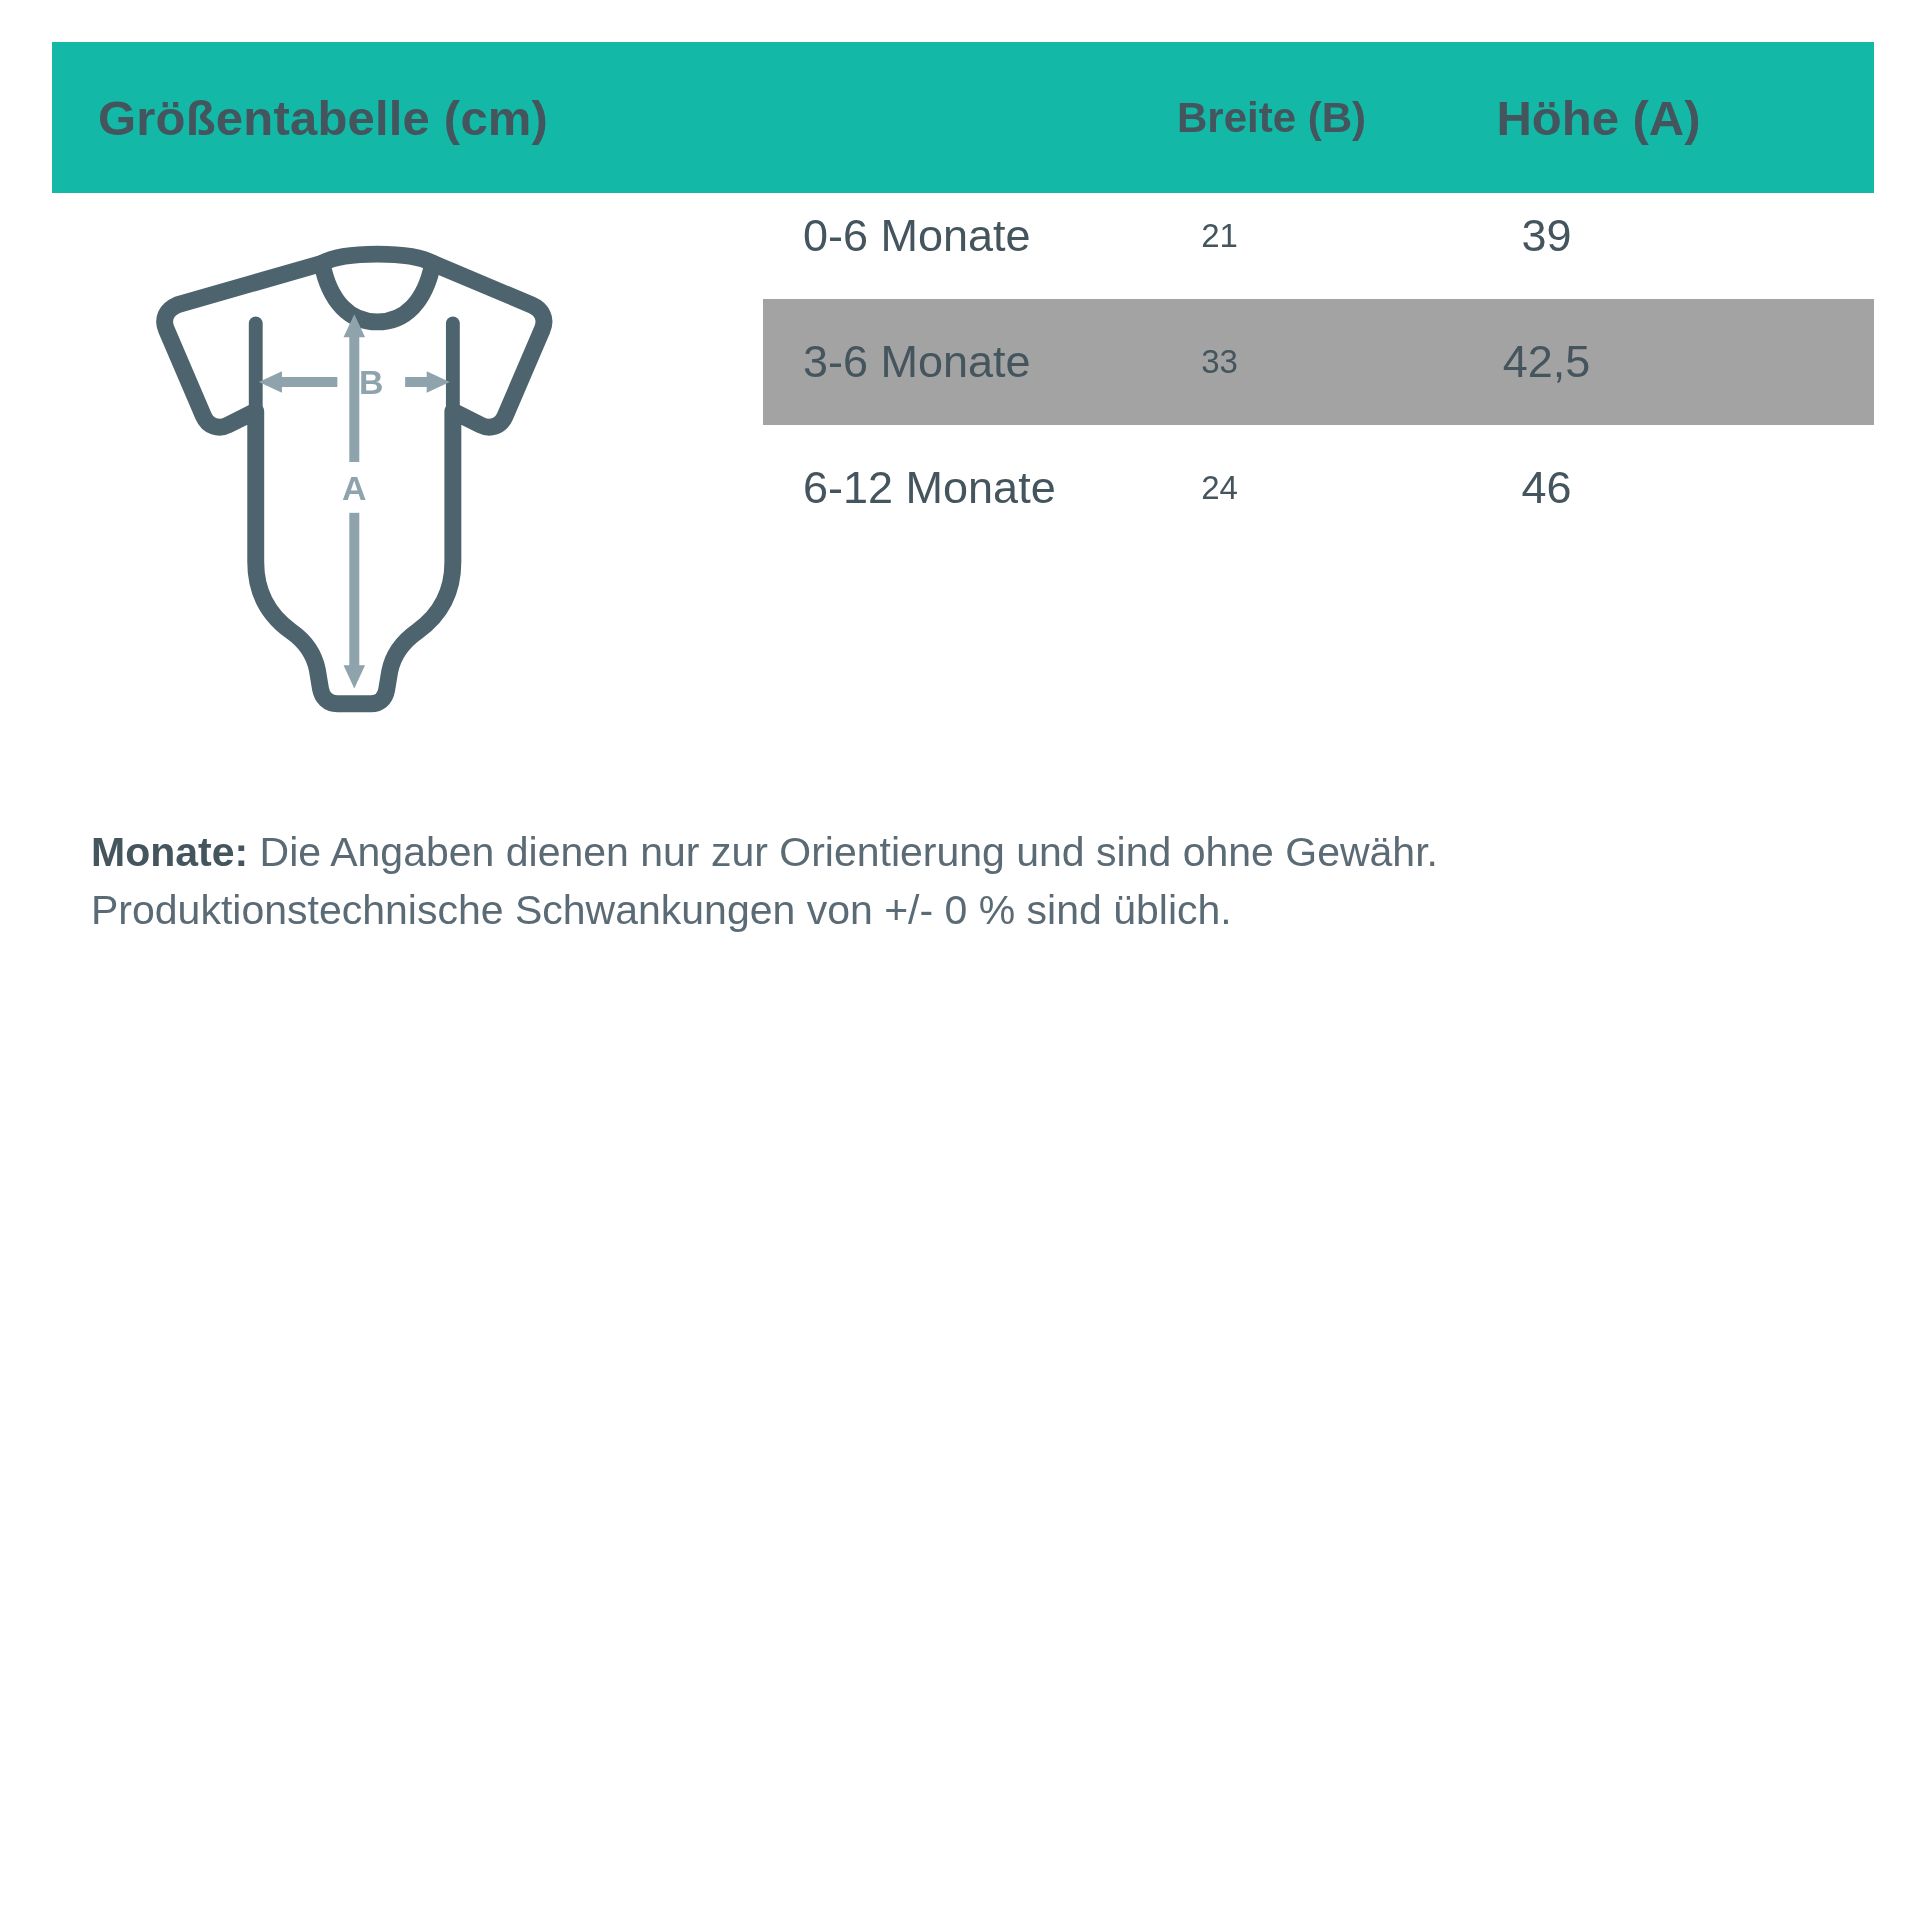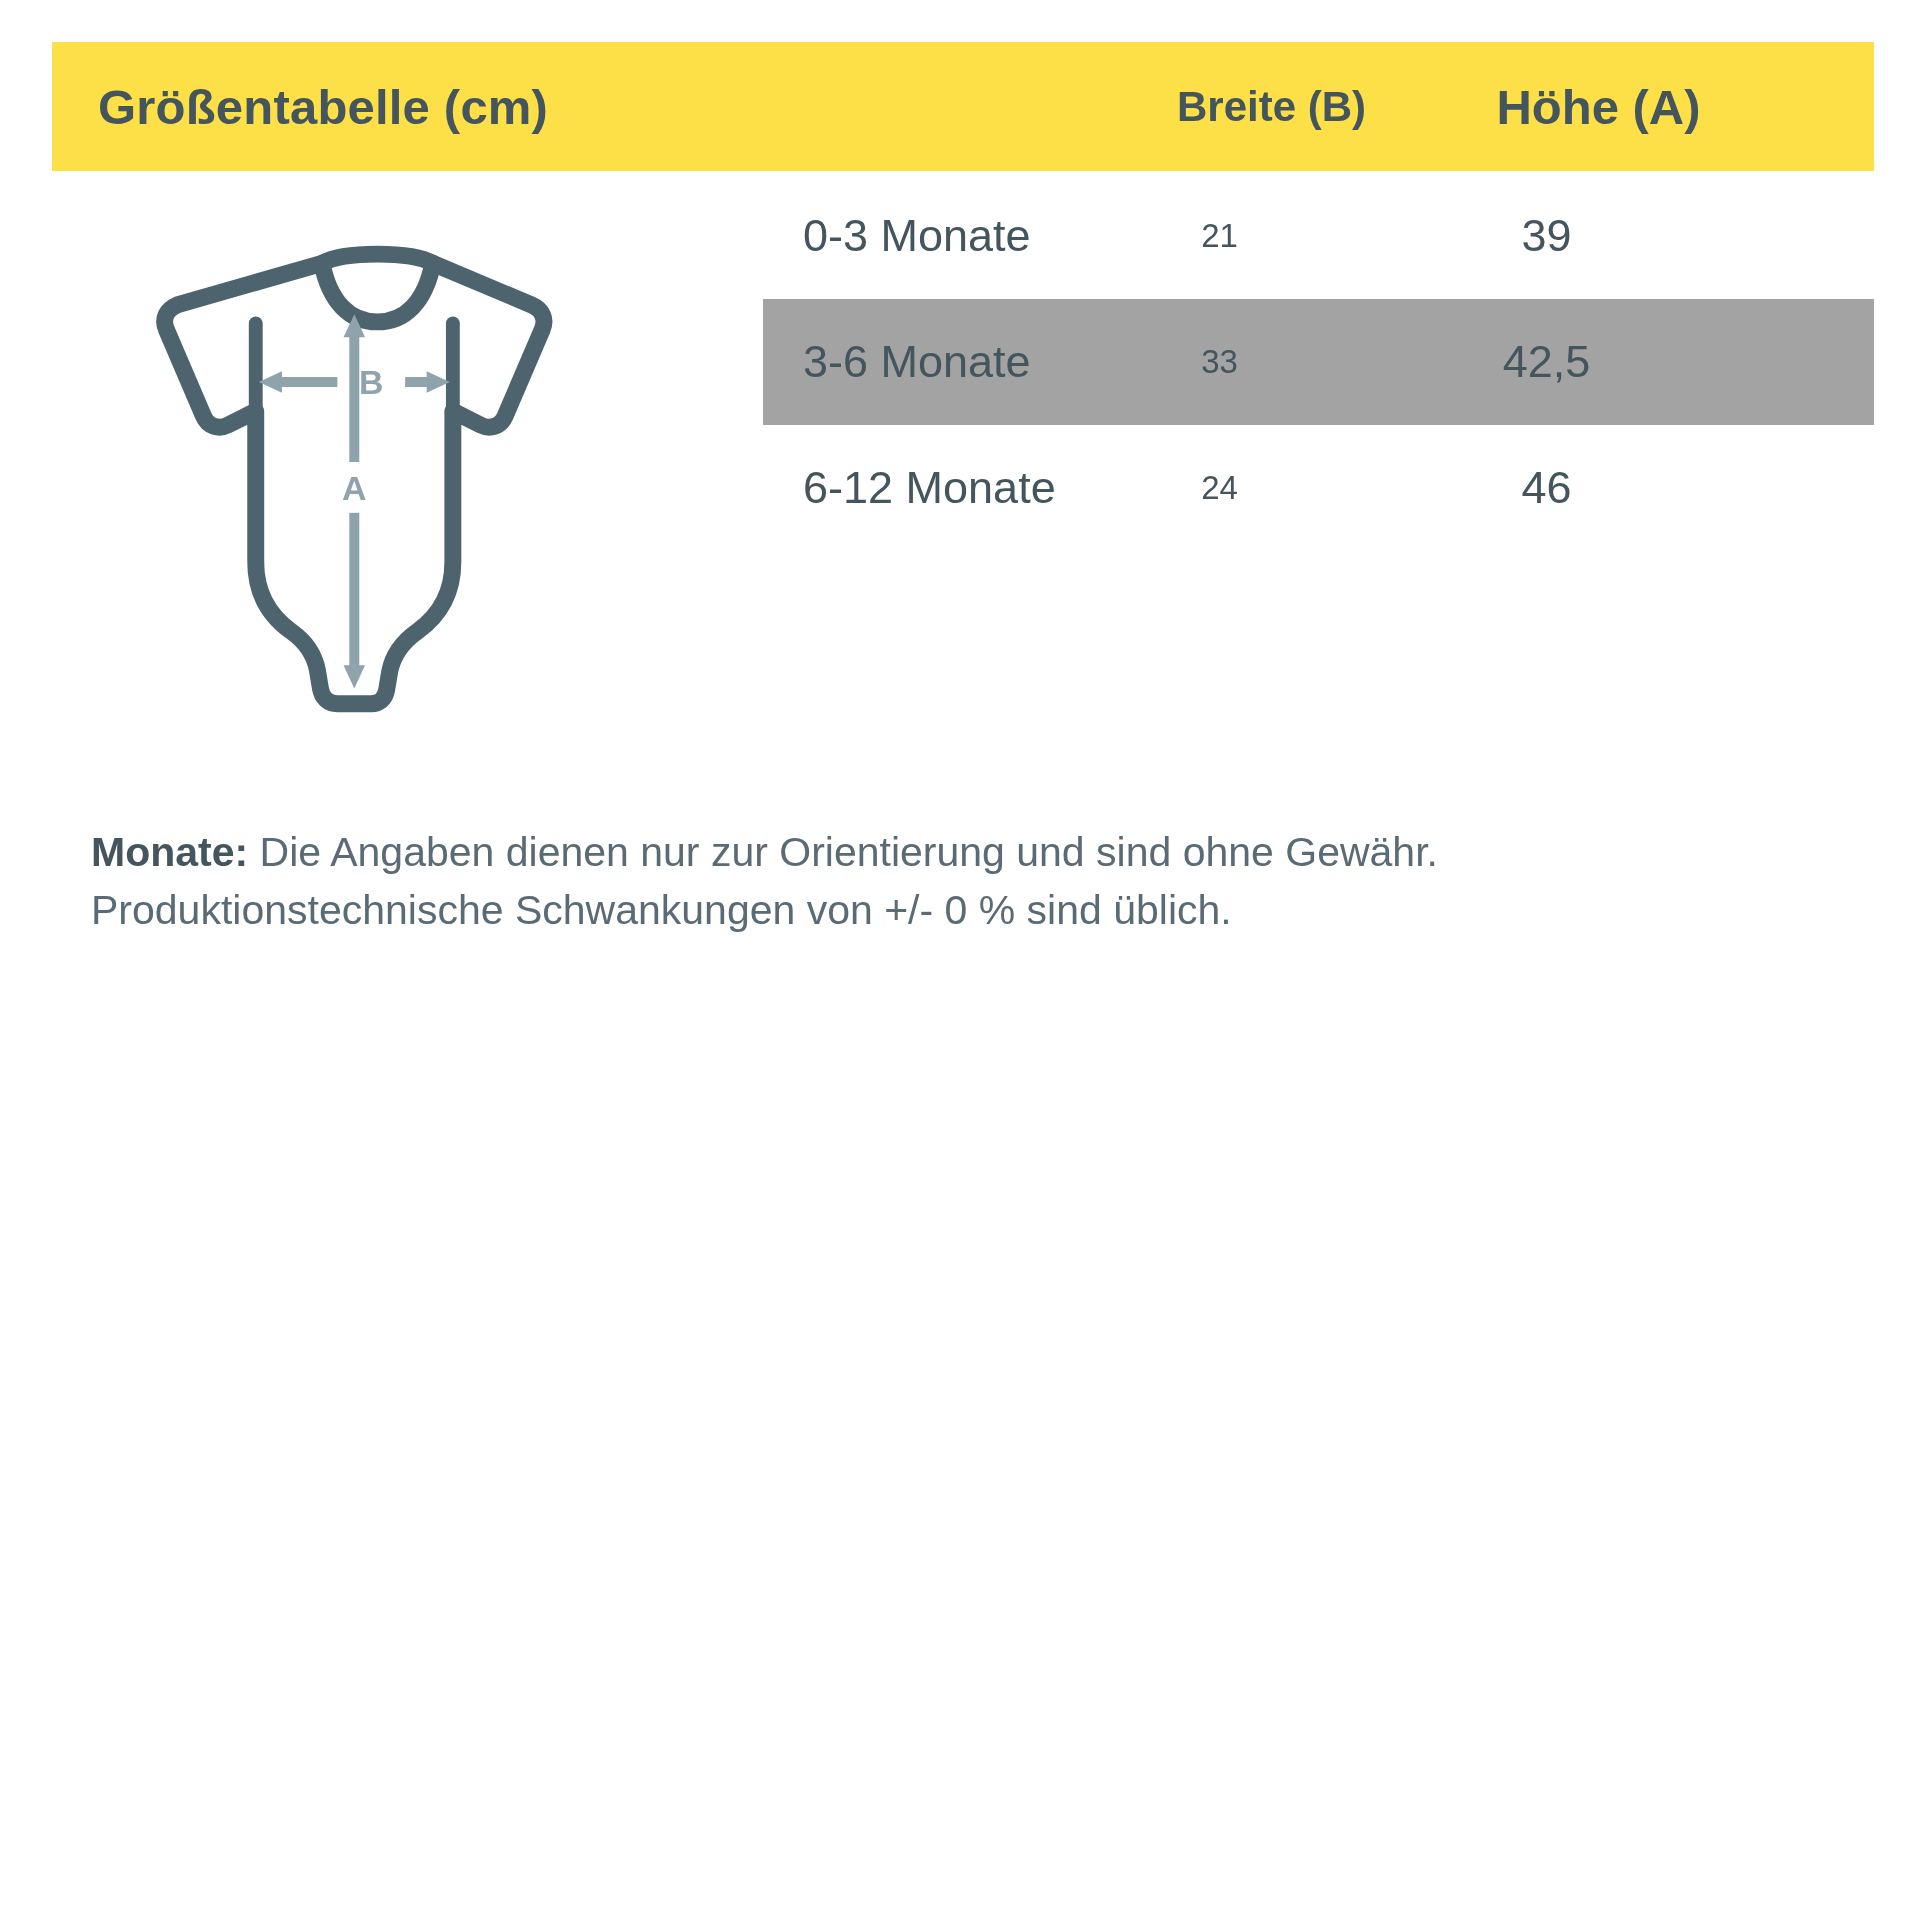--- a/index.html
+++ b/index.html
@@ -20,22 +20,22 @@
     height: 1926px;
     box-sizing: border-box;
   }
 
   
   .header-band {
     position: absolute;
     left: 52px;
     top: 42px;
     width: 1822px;
-    height: 129px;
-    background: #fde047;
+    height: 151px;
+    background: #14b8a6;
     display: flex;
     align-items: center;
   }
   .header-title {
     position: absolute;
     left: 46px;
     font-size: 49px;
     font-weight: bold;
     color: #44555e;
     letter-spacing: 0.2px;
@@ -184,21 +184,21 @@
         <polygon points="290,108 276,138 304,138" stroke="none"></polygon>
         <polygon points="290,594 276,564 304,564" stroke="none"></polygon>
       </g>
       <rect x="244" y="300" width="92" height="66" fill="#ffffff"></rect>
       <text x="290" y="350" text-anchor="middle" font-family="Liberation Sans, sans-serif" font-size="44" font-weight="bold" fill="#8fa3ad">A</text>
     </svg>
   </div>
 
   <div class="table">
     <div class="row">
-      <div class="cell-size">0-3 Monate</div>
+      <div class="cell-size">0-6 Monate</div>
       <div class="cell-b">21</div>
       <div class="cell-a">39</div>
     </div>
     <div class="row alt">
       <div class="cell-size">3-6 Monate</div>
       <div class="cell-b">33</div>
       <div class="cell-a">42,5</div>
     </div>
     <div class="row">
       <div class="cell-size">6-12 Monate</div>

